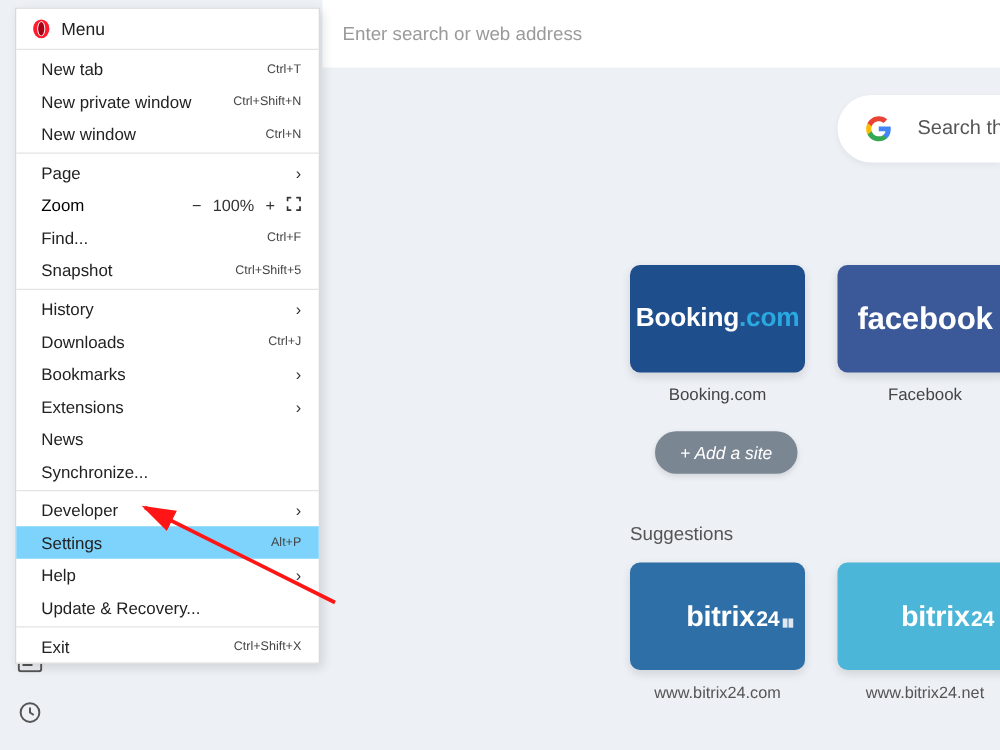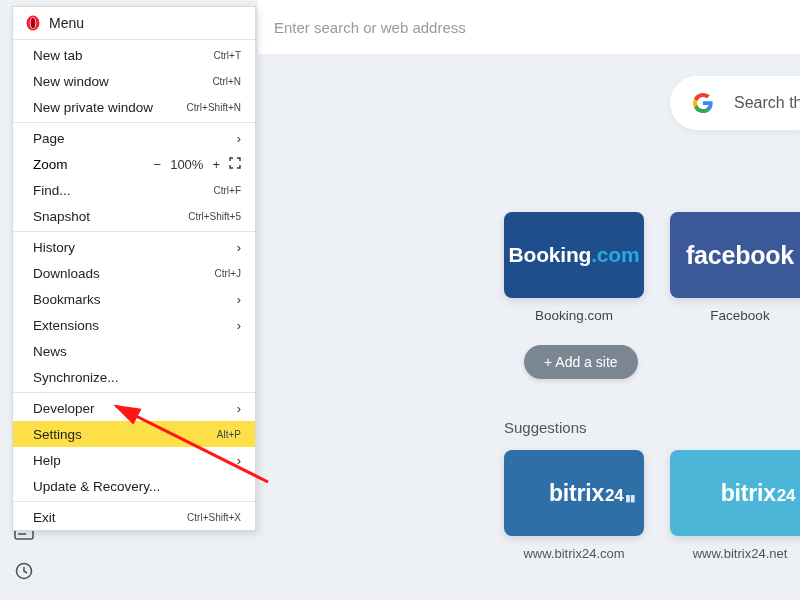--- a/index.html
+++ b/index.html
@@ -27,21 +27,21 @@
     display: flex; align-items: center; gap: 8px; padding: 8px 12px 6px 12px;
     font-size: 14px; color: #222;
   }
   .opera-logo { width: 16px; height: 16px; }
   .menu-sep { height: 1px; background: #e4e4e4; margin: 2px 0; }
   .menu-item {
     display: flex; align-items: center; justify-content: space-between;
     padding: 5px 14px 5px 20px; font-size: 13.5px; color: #222; cursor: default;
     height: 26px;
   }
-  .menu-item:hover, .menu-item.hovered { background: #fde047; }
+  .menu-item:hover, .menu-item.hovered { background: #7dd3fc; }
   .menu-item .shortcut { color: #444; font-size: 10px; }
   .menu-item .chevron { color: #333; font-size: 13px; }
   .zoom-row { display:flex; align-items:flex-end; justify-content:space-between; padding:5px 14px 5px 20px; font-size:13.5px; height:26px;}
   .zoom-controls { display:flex; align-items:center; gap:9px; color:#333; font-size:13px;}
   .zoom-controls .glyph { cursor:pointer; }
 
   .content {
     position: absolute; left: 258px; top: 46px; right: 0; bottom: 0;
     padding-top: 72px; 
   }
@@ -65,20 +65,21 @@
   .tile-booking { background:#1f4e8c; }
   .tile-booking .dotcom { color:#2aa8e0; }
   .tile-facebook { background:#3b5998; font-family: Arial; font-size:25px; }
   .tile-label { font-size:13.5px; color:#444; }
 
   .add-site-btn {
     margin-left: 266px; margin-top: 22px;
     background:#7b8693; color:#fff; border:none; border-radius:18px;
     padding: 9px 20px; font-size:14px; display:inline-flex; align-items:center; gap:4px;
     box-shadow: 0 2px 5px rgba(0,0,0,.12);
+    font-style: italic;
   }
 
   .suggestions-title { margin-left:246px; margin-top:40px; font-size:15px; color:#555; }
   .suggestions-row { display:flex; gap:26px; margin-left:246px; margin-top:14px; }
   .tile-bitrix1 { background:#2f6fa7; }
   .tile-bitrix2 { background:#4cb6d9; }
   .bitrix-text { font-size:23px; font-weight:700; display:flex; align-items:baseline;margin-left:36px; }
   .bitrix-text .n24 { font-size:17px; margin-left:1px; }
   .bitrix-sub { font-size:9px; opacity:.85; margin-left:2px; }
   .tile-url { font-size:13px; color:#555; }
@@ -117,26 +118,26 @@
       </svg>
     <span>Menu</span>
   </div>
   <div class="menu-sep"></div>
 
   <div class="menu-item">
     <span>New tab</span>
     <span class="shortcut">Ctrl+T</span>
   </div>
   <div class="menu-item">
+    <span>New private window</span>
+    <span class="shortcut">Ctrl+Shift+N</span>
+  </div>
+  <div class="menu-item">
     <span>New window</span>
     <span class="shortcut">Ctrl+N</span>
-  </div>
-  <div class="menu-item">
-    <span>New private window</span>
-    <span class="shortcut">Ctrl+Shift+N</span>
   </div>
 
   <div class="menu-sep"></div>
 
   <div class="menu-item">
     <span>Page</span>
     <span class="chevron">›</span>
   </div>
   <div class="zoom-row">
     <span>Zoom</span>

